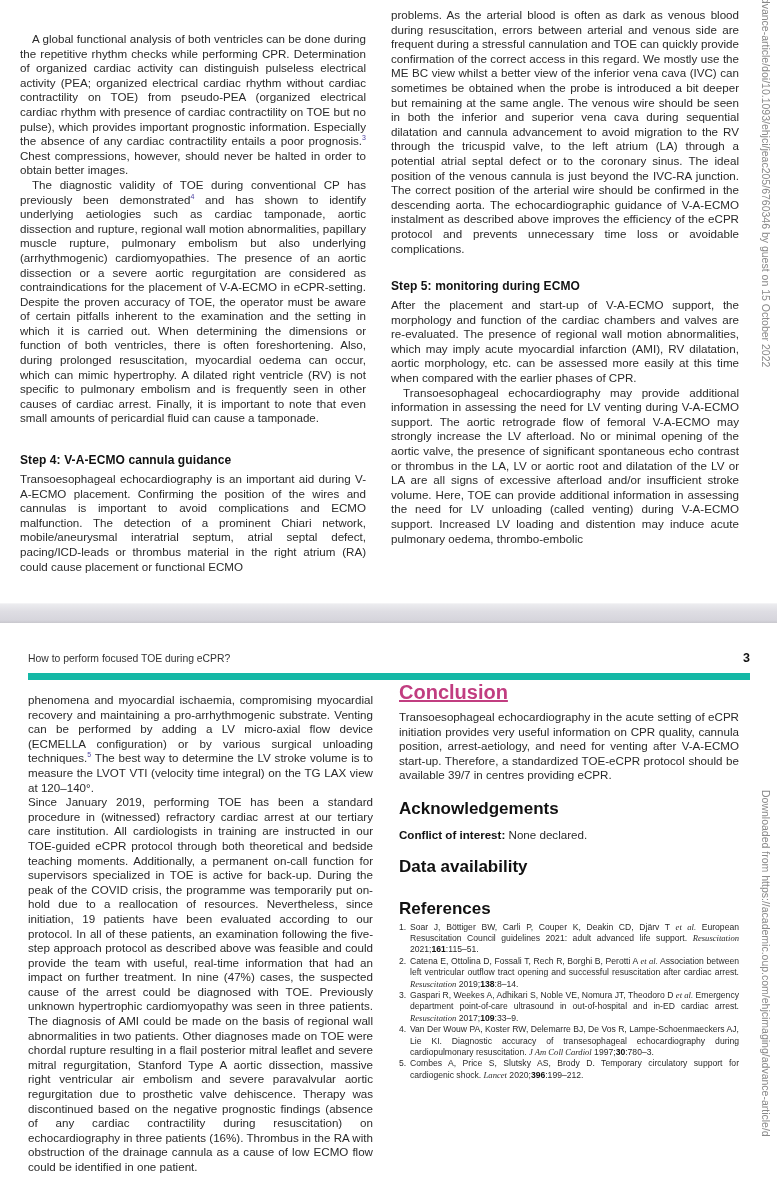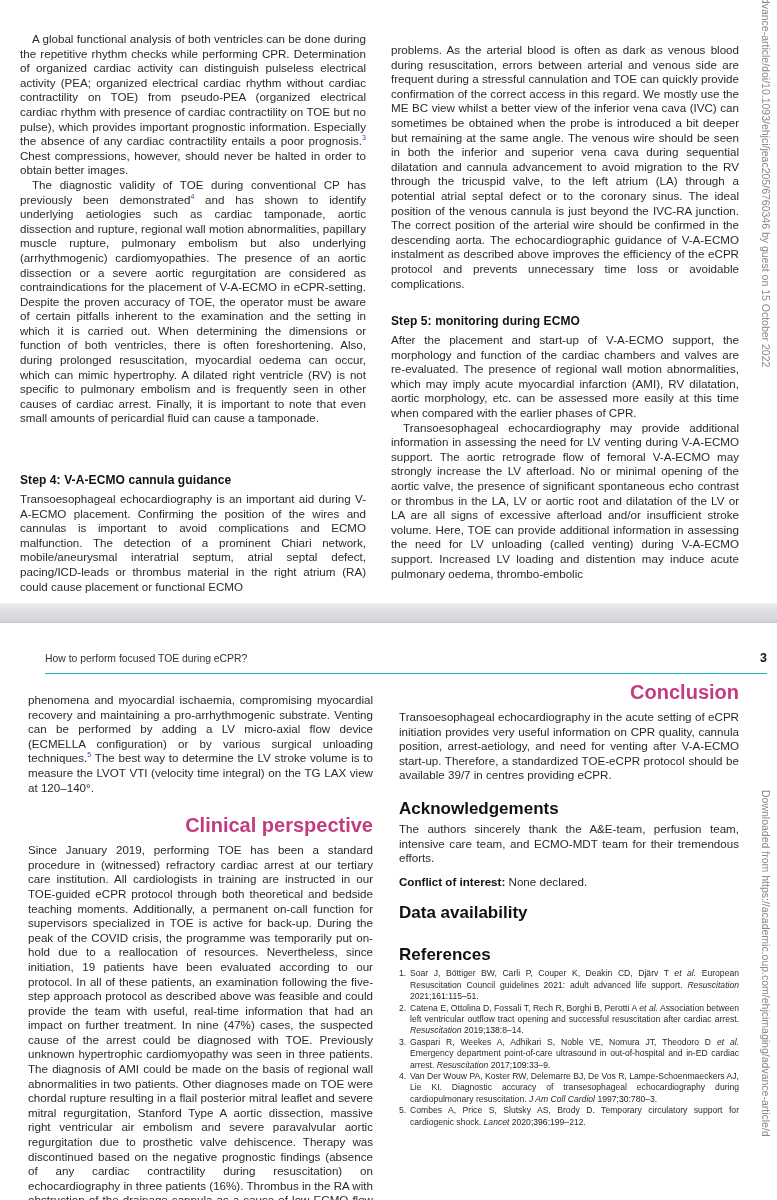--- a/index.html
+++ b/index.html
@@ -11,72 +11,72 @@
   .page1 { position: absolute; left: 0; top: 0; width: 777px; height: 603px; background: #fff; }
   .gap {
     position: absolute; left: 0; top: 603px; width: 777px; height: 19px;
     background: linear-gradient(#ececef, #dedde3 40%, #d6d5dc 85%, #c8c7cd);
     border-top: 1px solid #f3f3f5;
   }
   .page2 { position: absolute; left: 0; top: 623px; width: 777px; height: 577px; background: #fff; }
 
   .col { position: absolute; font-size: 11.6px; line-height: 14.6px; text-align: justify; hyphens: none; }
   .p1-left  { left: 20px;  top: 32px;  width: 346px; }
-  .p1-right { left: 391px; top: 43px;  width: 348px; }
+  .p1-right { left: 391px; top: 8px;  width: 348px; }
   .p2-left  { left: 28px;  top: 70px;  width: 345px; }
   .p2-right { left: 399px; top: 57px;  width: 340px; }
 
   .col p { margin: 0; }
   .col p.indent { text-indent: 12px; }
   .col p.noindent { text-indent: 0; }
   sup.ref { color: #4a3fa0; font-size: 7px; line-height: 0; }
 
   h2.step {
     margin: 20px 0 1px 0; font-size: 12px; line-height: 21px; font-weight: bold; color: #111;
     letter-spacing: 0.1px; text-align: left;
   }
   h2.magenta {
-    margin: 0 0 6px 0; font-size: 20px; line-height: 24px; font-weight: bold; color: #c13d80; text-align: right;
+    margin: 0 0 6px 0; font-size: 20px; line-height: 24px; font-weight: bold; color: #c13d80; text-align: left; text-decoration: underline;
   }
   h2.black {
     margin: 14px 0 3px 0; font-size: 17px; line-height: 20px; font-weight: bold; color: #111; text-align: left;
   }
   .coi { margin-top: 9px !important; }
   .coi b { color: #111; }
 
   .running-head {
-    position: absolute; left: 45px; top: 28px; width: 722px; height: 22px;
-    border-bottom: 1px solid #14b8a6;
+    position: absolute; left: 28px; top: 28px; width: 722px; height: 22px;
+    border-bottom: 7px solid #14b8a6;
   }
   .running-head .title { position: absolute; left: 0; top: 2px; font-size: 10.4px; color: #333; }
   .running-head .pnum { position: absolute; right: 0; top: 0px; font-size: 12.5px; font-weight: bold; color: #111; }
 
   .refs { list-style: none; margin: 2px 0 0 0; padding: 0; font-size: 8.6px; line-height: 11.4px; }
   .refs li { position: relative; padding-left: 11px; margin: 0; text-align: justify; }
   .refs li .num { position: absolute; left: 0; top: 0; }
-  .refs i { font-style: italic; }
-  .refs b { font-weight: normal; color: #111; }
+  .refs i { font-style: italic; font-family: Liberation Serif, serif; }
+  .refs b { font-weight: bold; color: #111; }
 
   .watermark {
     position: absolute; right: 4px; width: 14px; overflow: hidden;
     font-size: 10.5px; color: #888; white-space: nowrap;
   }
   .watermark span { display: block; transform: rotate(90deg); transform-origin: left top; position: absolute; left: 13px; top: 0; }
   .wm1 { top: 0; height: 395px; }
   .wm1 span { top: -8px; }
   .wm2 { top: 790px; height: 410px; }
 </style>
 </head>
 <body>
 
 <div class="page1">
   <div class="col p1-left">
     <p class="indent"><span>A global functional analysis of both ventricles can be done during the repetitive rhythm checks while performing CPR. Determination of organized cardiac activity can distinguish pulseless electrical activity (PEA; organized electrical cardiac rhythm without cardiac contractility on TOE) from pseudo-PEA (organized electrical cardiac rhythm with presence of cardiac contractility on TOE but no pulse), which provides important prognostic information. Especially the absence of any cardiac contractility entails a poor prognosis.</span><sup class="ref">3</sup><span> Chest compressions, however, should never be halted in order to obtain better images.</span></p>
     <p class="indent"><span>The diagnostic validity of TOE during conventional CP has previously been demonstrated</span><sup class="ref">4</sup><span> and has shown to identify underlying aetiologies such as cardiac tamponade, aortic dissection and rupture, regional wall motion abnormalities, papillary muscle rupture, pulmonary embolism but also underlying (arrhythmogenic) cardiomyopathies. The presence of an aortic dissection or a severe aortic regurgitation are considered as contraindications for the placement of V-A-ECMO in eCPR-setting. Despite the proven accuracy of TOE, the operator must be aware of certain pitfalls inherent to the examination and the setting in which it is carried out. When determining the dimensions or function of both ventricles, there is often foreshortening. Also, during prolonged resuscitation, myocardial oedema can occur, which can mimic hypertrophy. A dilated right ventricle (RV) is not specific to pulmonary embolism and is frequently seen in other causes of cardiac arrest. Finally, it is important to note that even small amounts of pericardial fluid can cause a tamponade.</span></p>
-    <h2 class="step" style="margin-top:44px">Step 4: V-A-ECMO cannula guidance</h2>
+    <h2 class="step" style="margin-top:24px">Step 4: V-A-ECMO cannula guidance</h2>
     <p class="noindent">Transoesophageal echocardiography is an important aid during V-A-ECMO placement. Confirming the position of the wires and cannulas is important to avoid complications and ECMO malfunction. The detection of a prominent Chiari network, mobile/aneurysmal interatrial septum, atrial septal defect, pacing/ICD-leads or thrombus material in the right atrium (RA) could cause placement or functional ECMO</p>
   </div>
 
   <div class="col p1-right">
     <p class="noindent">problems. As the arterial blood is often as dark as venous blood during resuscitation, errors between arterial and venous side are frequent during a stressful cannulation and TOE can quickly provide confirmation of the correct access in this regard. We mostly use the ME BC view whilst a better view of the inferior vena cava (IVC) can sometimes be obtained when the probe is introduced a bit deeper but remaining at the same angle. The venous wire should be seen in both the inferior and superior vena cava during sequential dilatation and cannula advancement to avoid migration to the RV through the tricuspid valve, to the left atrium (LA) through a potential atrial septal defect or to the coronary sinus. The ideal position of the venous cannula is just beyond the IVC-RA junction. The correct position of the arterial wire should be confirmed in the descending aorta. The echocardiographic guidance of V-A-ECMO instalment as described above improves the efficiency of the eCPR protocol and prevents unnecessary time loss or avoidable complications.</p>
     <h2 class="step">Step 5: monitoring during ECMO</h2>
     <p class="noindent">After the placement and start-up of V-A-ECMO support, the morphology and function of the cardiac chambers and valves are re-evaluated. The presence of regional wall motion abnormalities, which may imply acute myocardial infarction (AMI), RV dilatation, aortic morphology, etc. can be assessed more easily at this time when compared with the earlier phases of CPR.</p>
     <p class="indent">Transoesophageal echocardiography may provide additional information in assessing the need for LV venting during V-A-ECMO support. The aortic retrograde flow of femoral V-A-ECMO may strongly increase the LV afterload. No or minimal opening of the aortic valve, the presence of significant spontaneous echo contrast or thrombus in the LA, LV or aortic root and dilatation of the LV or LA are all signs of excessive afterload and/or insufficient stroke volume. Here, TOE can provide additional information in assessing the need for LV unloading (called venting) during V-A-ECMO support. Increased LV loading and distention may induce acute pulmonary oedema, thrombo-embolic</p>
   </div>
 
@@ -88,30 +88,28 @@
 <div class="gap"></div>
 
 <div class="page2">
   <div class="running-head">
     <span class="title">How to perform focused TOE during eCPR?</span>
     <span class="pnum">3</span>
   </div>
 
   <div class="col p2-left">
     <p class="noindent"><span>phenomena and myocardial ischaemia, compromising myocardial recovery and maintaining a pro-arrhythmogenic substrate. Venting can be performed by adding a LV micro-axial flow device (ECMELLA configuration) or by various surgical unloading techniques.</span><sup class="ref">5</sup><span> The best way to determine the LV stroke volume is to measure the LVOT VTI (velocity time integral) on the TG LAX view at 120–140°.</span></p>
-    <h2 class="magenta" style="margin-top:18px">Clinical perspective</h2>
     <p class="noindent">Since January 2019, performing TOE has been a standard procedure in (witnessed) refractory cardiac arrest at our tertiary care institution. All cardiologists in training are instructed in our TOE-guided eCPR protocol through both theoretical and bedside teaching moments. Additionally, a permanent on-call function for supervisors specialized in TOE is active for back-up. During the peak of the COVID crisis, the programme was temporarily put on-hold due to a reallocation of resources. Nevertheless, since initiation, 19 patients have been evaluated according to our protocol. In all of these patients, an examination following the five-step approach protocol as described above was feasible and could provide the team with useful, real-time information that had an impact on further treatment. In nine (47%) cases, the suspected cause of the arrest could be diagnosed with TOE. Previously unknown hypertrophic cardiomyopathy was seen in three patients. The diagnosis of AMI could be made on the basis of regional wall abnormalities in two patients. Other diagnoses made on TOE were chordal rupture resulting in a flail posterior mitral leaflet and severe mitral regurgitation, Stanford Type A aortic dissection, massive right ventricular air embolism and severe paravalvular aortic regurgitation due to prosthetic valve dehiscence. Therapy was discontinued based on the negative prognostic findings (absence of any cardiac contractility during resuscitation) on echocardiography in three patients (16%). Thrombus in the RA with obstruction of the drainage cannula as a cause of low ECMO flow could be identified in one patient.</p>
   </div>
 
   <div class="col p2-right">
     <h2 class="magenta">Conclusion</h2>
     <p class="noindent">Transoesophageal echocardiography in the acute setting of eCPR initiation provides very useful information on CPR quality, cannula position, arrest-aetiology, and need for venting after V-A-ECMO start-up. Therefore, a standardized TOE-eCPR protocol should be available 39/7 in centres providing eCPR.</p>
 
     <h2 class="black" style="margin-top:16px">Acknowledgements</h2>
-    <p class="noindent">The authors sincerely thank the A&amp;E-team, perfusion team, intensive care team, and ECMO-MDT team for their tremendous efforts.</p>
     <p class="noindent coi"><b>Conflict of interest:</b><span> None declared.</span></p>
 
     <h2 class="black" style="">Data availability</h2>
 
     <h2 class="black" style="margin-top:22px">References</h2>
     <ol class="refs">
       <li><span class="num">1.</span><span>Soar J, Böttiger BW, Carli P, Couper K, Deakin CD, Djärv T </span><i>et al.</i><span> European Resuscitation Council guidelines 2021: adult advanced life support. </span><i>Resuscitation</i><span> 2021;</span><b>161</b><span>:115–51.</span></li>
       <li><span class="num">2.</span><span>Catena E, Ottolina D, Fossali T, Rech R, Borghi B, Perotti A </span><i>et al.</i><span> Association between left ventricular outflow tract opening and successful resuscitation after cardiac arrest. </span><i>Resuscitation</i><span> 2019;</span><b>138</b><span>:8–14.</span></li>
       <li><span class="num">3.</span><span>Gaspari R, Weekes A, Adhikari S, Noble VE, Nomura JT, Theodoro D </span><i>et al.</i><span> Emergency department point-of-care ultrasound in out-of-hospital and in-ED cardiac arrest. </span><i>Resuscitation</i><span> 2017;</span><b>109</b><span>:33–9.</span></li>
       <li><span class="num">4.</span><span>Van Der Wouw PA, Koster RW, Delemarre BJ, De Vos R, Lampe-Schoenmaeckers AJ, Lie KI.</span><i></i><span> Diagnostic accuracy of transesophageal echocardiography during cardiopulmonary resuscitation. </span><i>J Am Coll Cardiol</i><span> 1997;</span><b>30</b><span>:780–3.</span></li>

